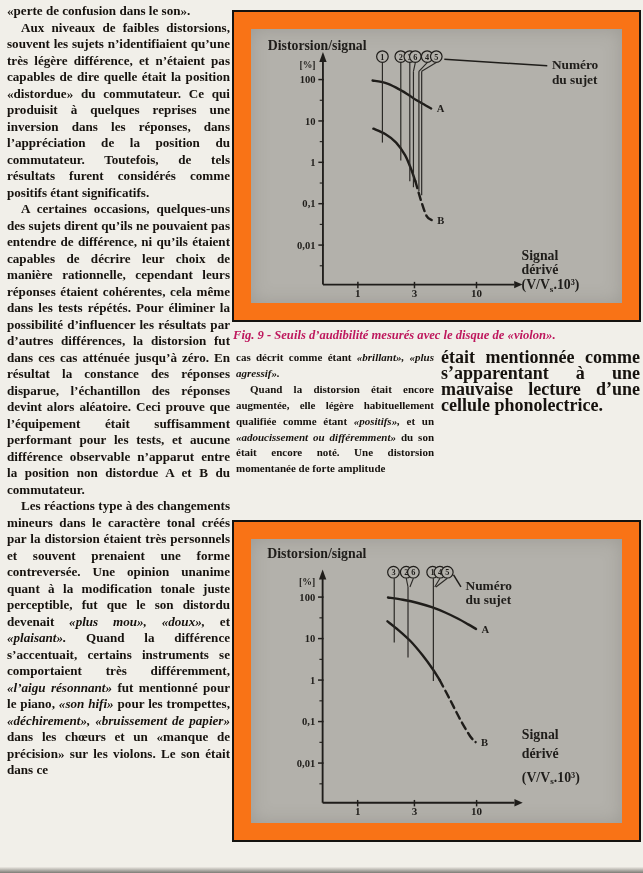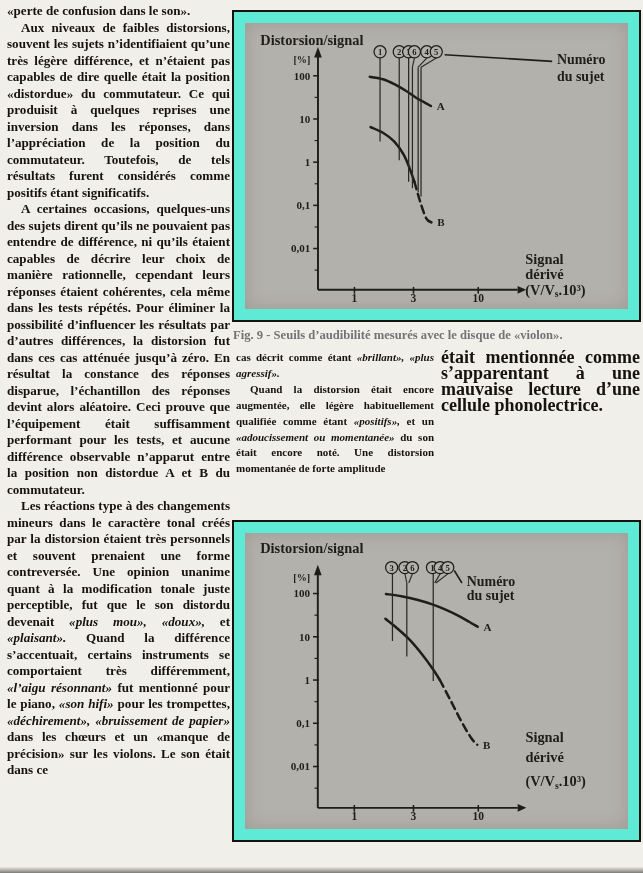--- a/index.html
+++ b/index.html
@@ -14,29 +14,29 @@
   }
   .col-left{left:7px;top:3px;width:223px;height:867px;font-size:13.1px;line-height:16.5px;}
   .col-mid{left:236px;top:350px;width:198px;height:163px;font-size:11px;line-height:15.9px;}
   .col-right{left:441px;top:350px;width:199px;height:163px;font-size:18px;line-height:15.9px;}
   .para{margin:0;}
   .para.indent{text-indent:14px;}
   .para.gap{}
   .em{font-style:italic;}
   .figbox{
     position:absolute;left:232px;width:409px;box-sizing:border-box;
-    border:2px solid #151310;background:#5eead4;padding:11px;
+    border:2px solid #151310;background:#f97316;padding:17px;
   }
   .figbox-9{top:10px;height:312px;}
   .figbox-10{top:520px;height:322px;}
   .panel{width:100%;height:100%;background:#b3b1ab;position:relative;box-shadow:inset 0 0 18px rgba(90,88,82,.25);}
   .panel svg{position:absolute;left:0;top:0;width:100%;height:100%;}
   .caption{
     position:absolute;left:233px;width:408px;
-    font-size:12.6px;font-weight:700;line-height:15px;color:#737373;
+    font-size:12.6px;font-weight:700;font-style:italic;line-height:15px;color:#be185d;
   }
   .caption-9{top:328px;}
   .caption-10{top:850px;margin-top:47px;}
   .bottom-edge{position:absolute;left:0;right:0;bottom:0;height:6px;
     background:linear-gradient(#ece9e3,#7d7b75);}
 </style>
 </head>
 <body>
 
 <div class="page">
@@ -110,21 +110,21 @@
           <line x1="206" y1="33" x2="318" y2="40" stroke="#1f1d1a" stroke-width="1.6"></line>
           <text x="323" y="43" font-size="14.5" font-weight="bold" font-family="&quot;Liberation Serif&quot;,&quot;DejaVu Serif&quot;,serif" fill="#1f1d1a">Numéro</text>
           <text x="323" y="60" font-size="14.5" font-weight="bold" font-family="&quot;Liberation Serif&quot;,&quot;DejaVu Serif&quot;,serif" fill="#1f1d1a">du sujet</text>
         </svg>
     </div>
   </div>
   <div class="caption caption-9">Fig. 9 - Seuils d’audibilité mesurés avec le disque de «violon».</div>
 
   <div class="col col-mid">
       <p class="para"><span>cas décrit comme étant </span><span class="em">«brillant», «plus agressif».</span></p>
-      <p class="para indent gap"><span>Quand la distorsion était encore augmentée, elle légère habituellement qualifiée comme étant </span><span class="em">«positifs»,</span><span> et un </span><span class="em">«adoucissement ou momentanée»</span><span> du son était encore noté. Une distorsion momentanée de forte amplitude</span></p>
+      <p class="para indent gap"><span>Quand la distorsion était encore augmentée, elle légère habituellement qualifiée comme étant </span><span class="em">«positifs»,</span><span> et un </span><span class="em">«adoucissement ou différemment»</span><span> du son était encore noté. Une distorsion momentanée de forte amplitude</span></p>
     </div>
   <div class="col col-right">
       <p class="para"><span>était mentionnée comme s’apparentant à une mauvaise lecture d’une cellule phonolectrice.</span></p>
     </div>
 
   <div class="figbox figbox-10">
     <div class="panel">
       <svg id="chart1" xmlns="http://www.w3.org/2000/svg" viewBox="0 0 395 308">
           <text x="14" y="21" font-size="15" font-weight="bold" font-family="&quot;Liberation Serif&quot;,&quot;DejaVu Serif&quot;,serif" fill="#1f1d1a">Distorsion/signal</text>
           <line x1="74" y1="286" x2="74" y2="42" stroke="#1f1d1a" stroke-width="2"></line>

